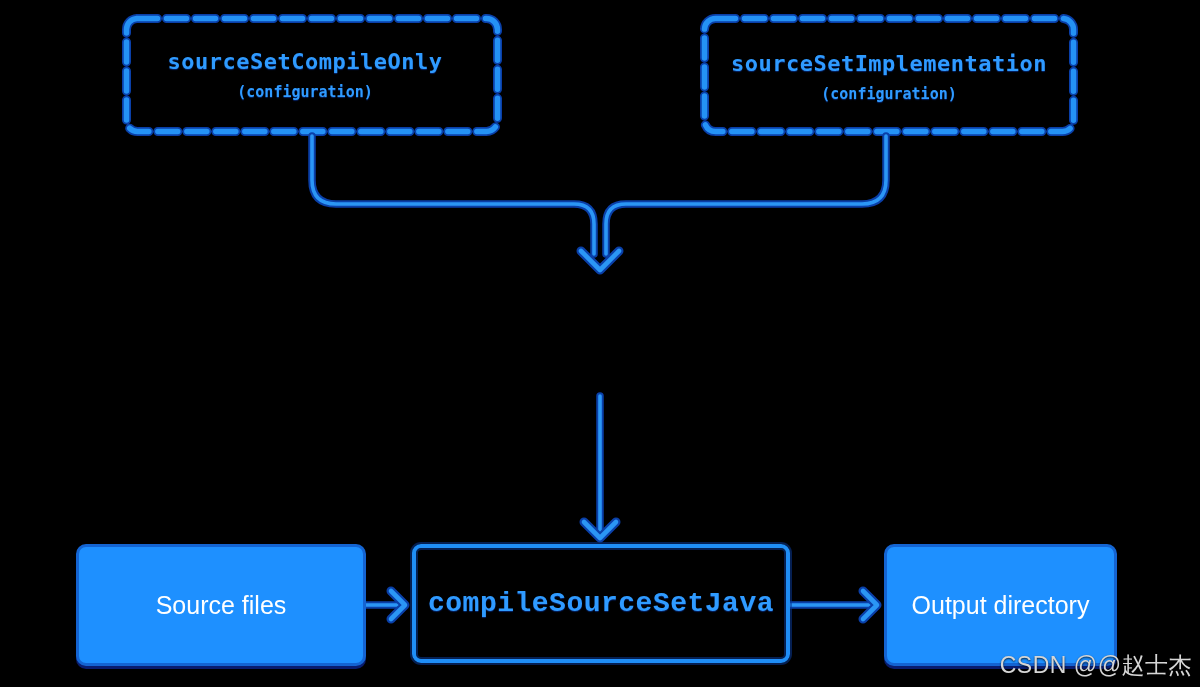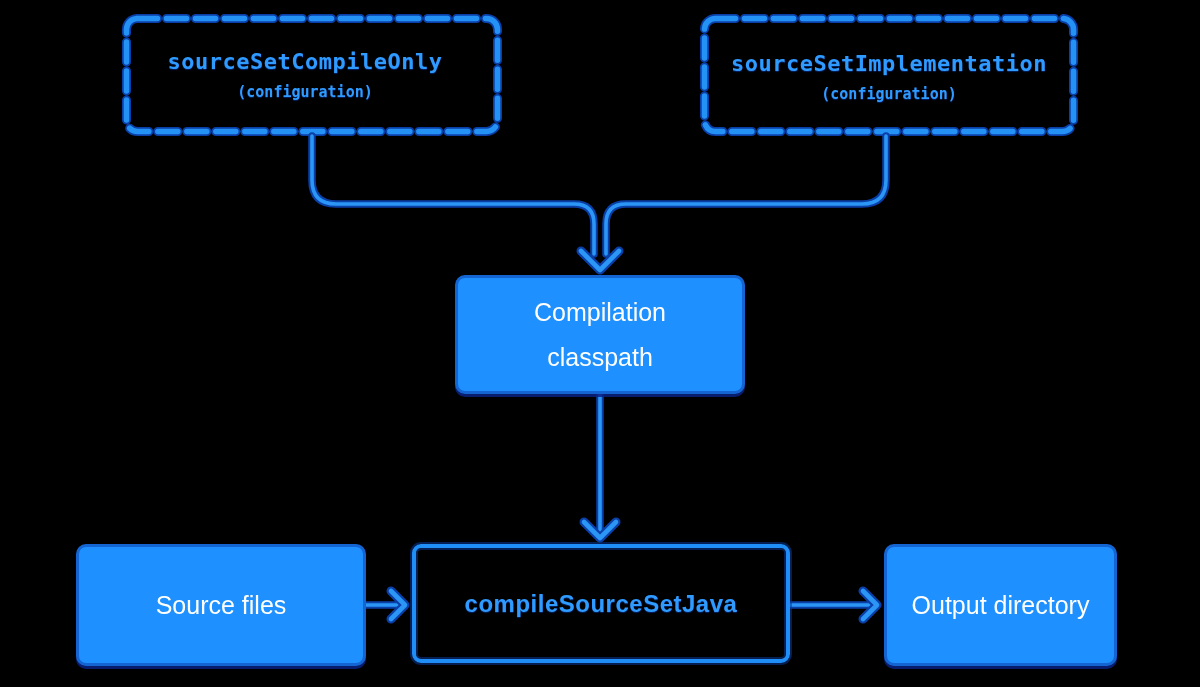--- a/index.html
+++ b/index.html
@@ -44,23 +44,23 @@
     font-weight:500;
     gap:10px;
   }
   .solid .t1,.solid .t2{line-height:1.38;}
   .task{
     background:transparent;
     border:4px solid #1f8ef7;
     border-radius:9px;
     box-shadow:0 0 0 2px rgba(10,56,150,.55), inset 0 0 0 2px rgba(10,56,150,.55);
     color:#2f9bff;
-    font-family:Liberation Sans, sans-serif;
+    font-family:Liberation Mono, monospace;
     font-weight:bold;
-    font-size:24px;
+    font-size:28px;
     letter-spacing:.5px;
     text-shadow:0 1px 1px rgba(6,40,120,.85);
   }
   .watermark{
     position:absolute;z-index:3;
     right:8px;bottom:6px;
     color:#d6d6d6;
     font-size:23px;
     letter-spacing:.5px;
     text-shadow:0 1px 2px rgba(0,0,0,.8);
@@ -139,31 +139,28 @@
   <div class="node ghost" style="left:115px;top:14px;width:380px;height:122px;">
     <span class="t1">sourceSetCompileOnly</span>
     <span class="t2">(configuration)</span>
   </div>
 
   <div class="node ghost" style="left:700px;top:10px;width:378px;height:122px;margin-top:6px;">
     <span class="t1">sourceSetImplementation</span>
     <span class="t2">(configuration)</span>
   </div>
 
-  <div class="node solid" style="left:455px;top:275px;width:290px;height:119px;">
-    <span class="t1">Compilation</span>
-    <span class="t2">classpath</span>
-  </div>
 
   <div class="node solid" style="left:28px;top:544px;width:290px;height:122px;margin-left:48px;">
     <span class="t1">Source files</span>
   </div>
 
   <div class="node task" style="left:412px;top:544px;width:378px;height:119px;">
     <span>compileSourceSetJava</span>
   </div>
 
   <div class="node solid" style="left:884px;top:544px;width:233px;height:122px;">
     <span class="t1">Output directory</span>
   </div>
 
+  <div class="watermark">CSDN @@赵士杰</div>
 
 </div>
 
 </body></html>

